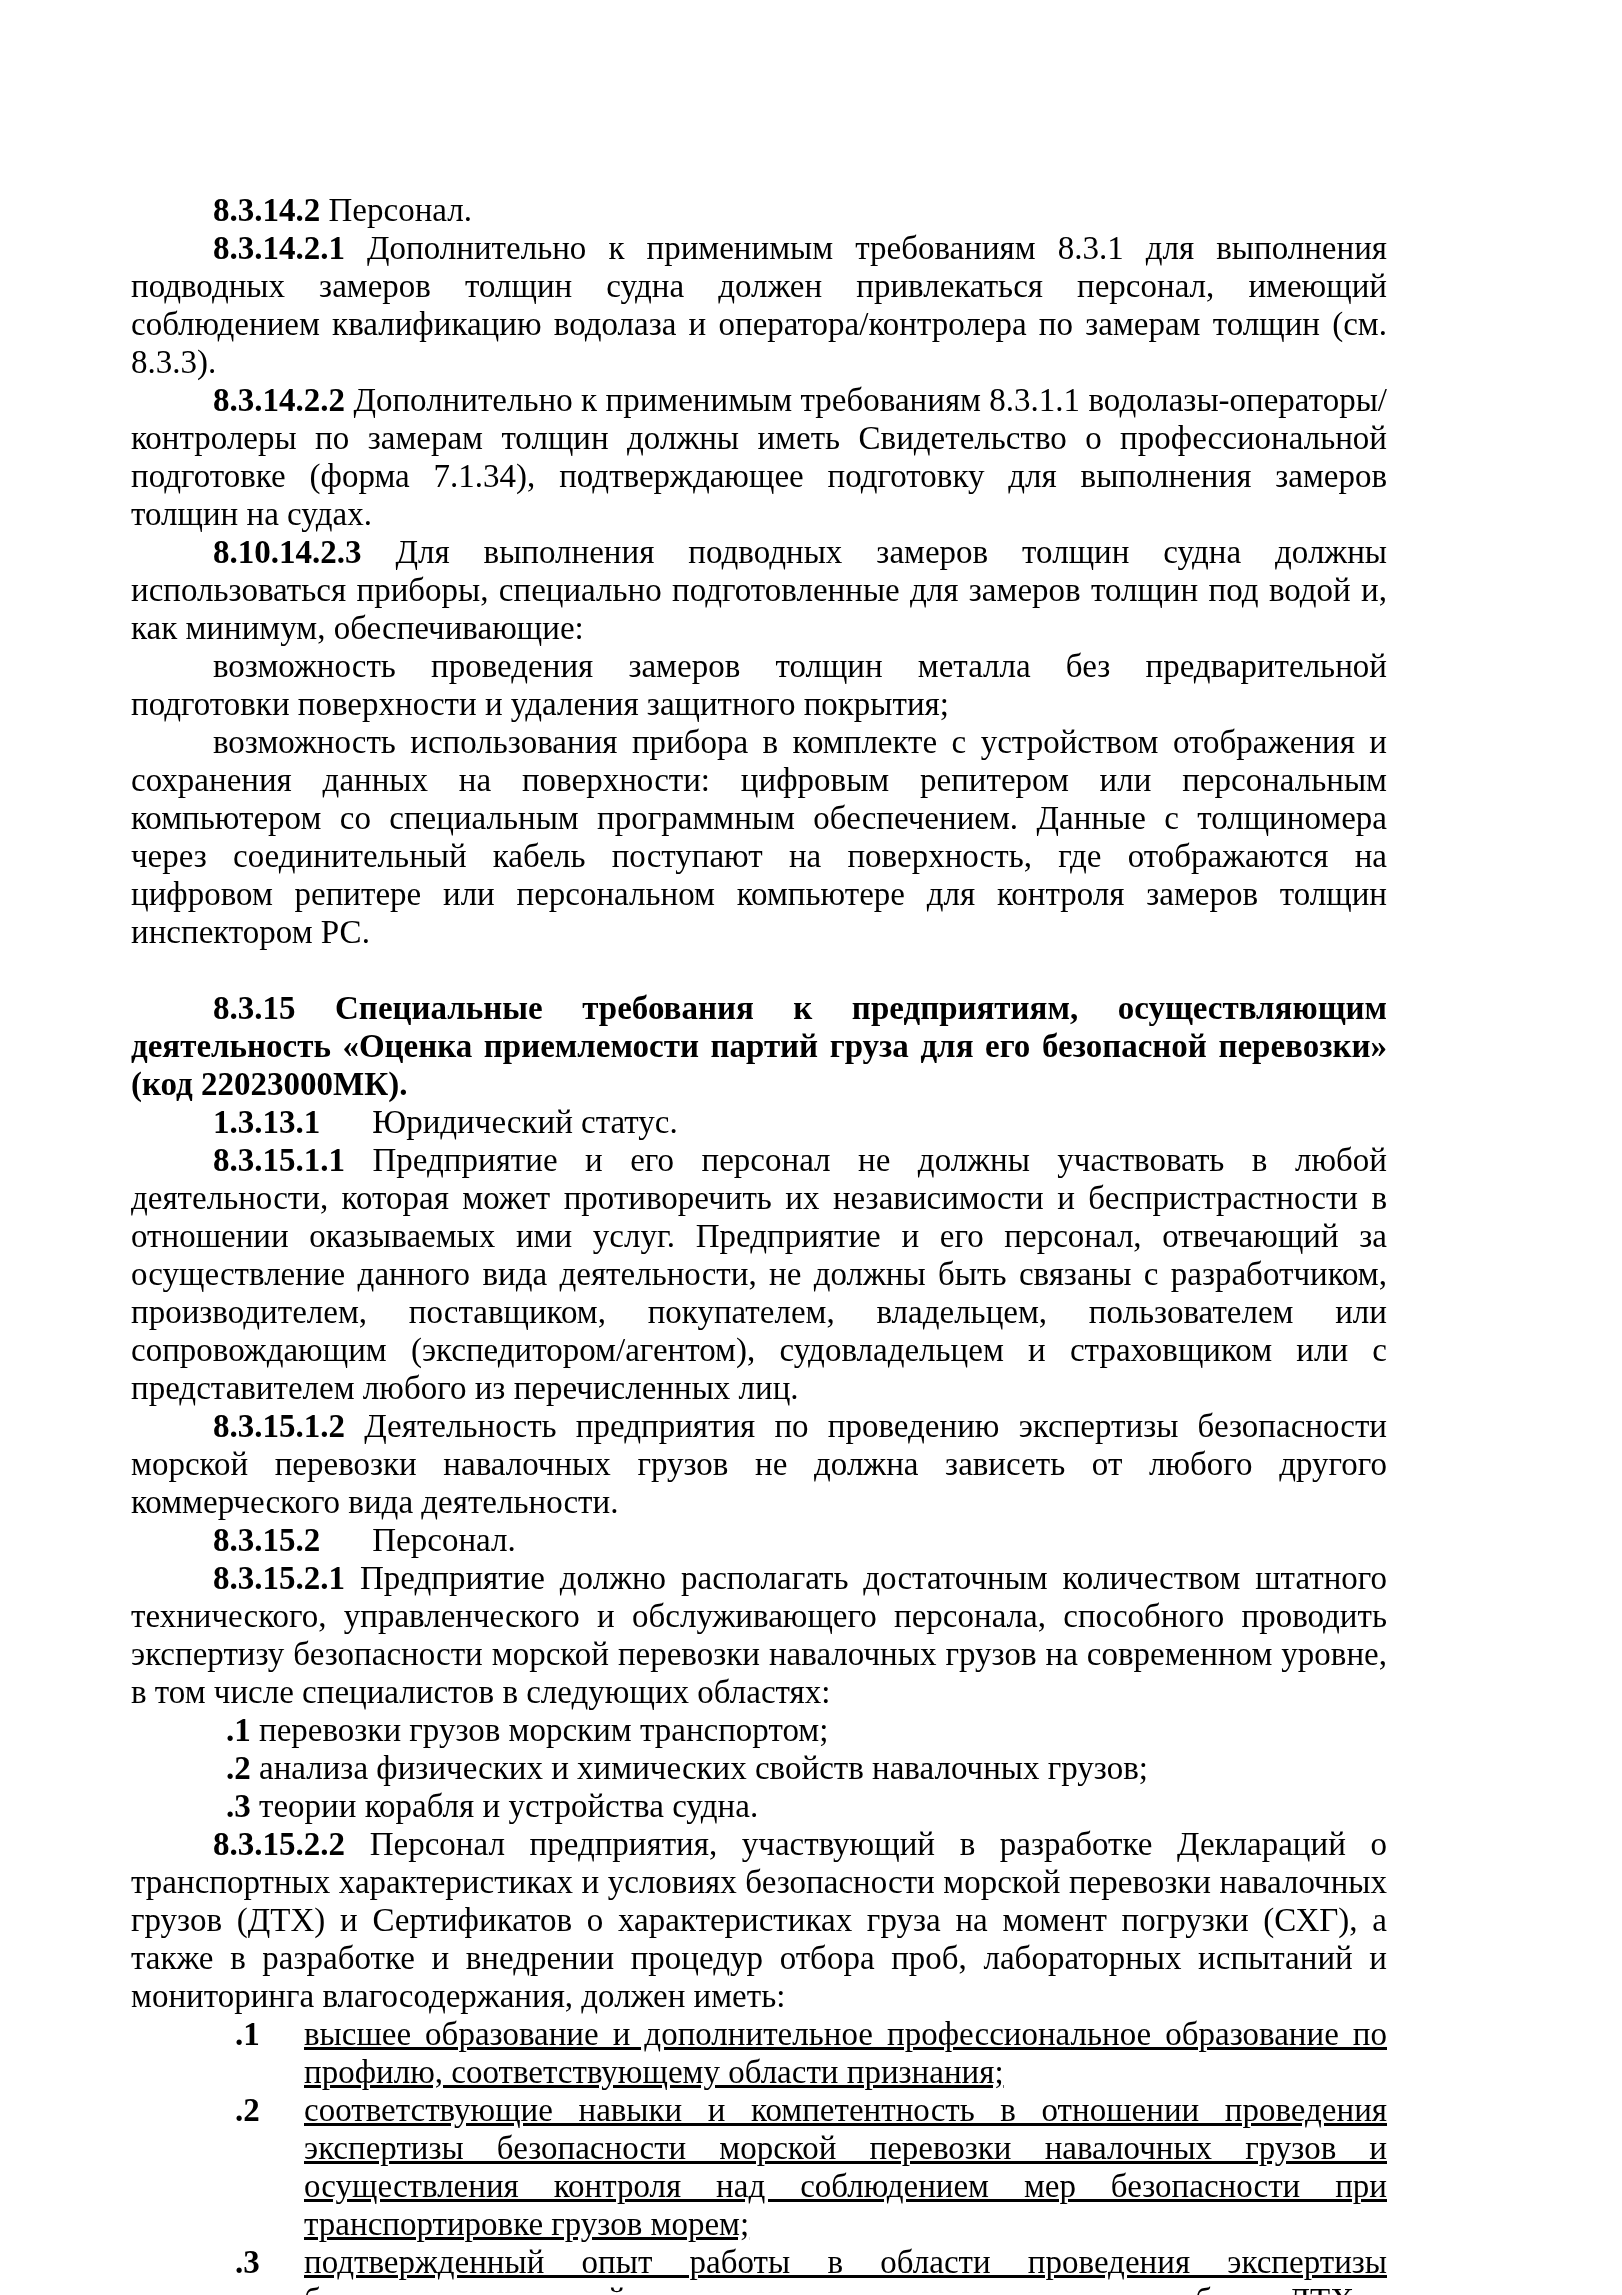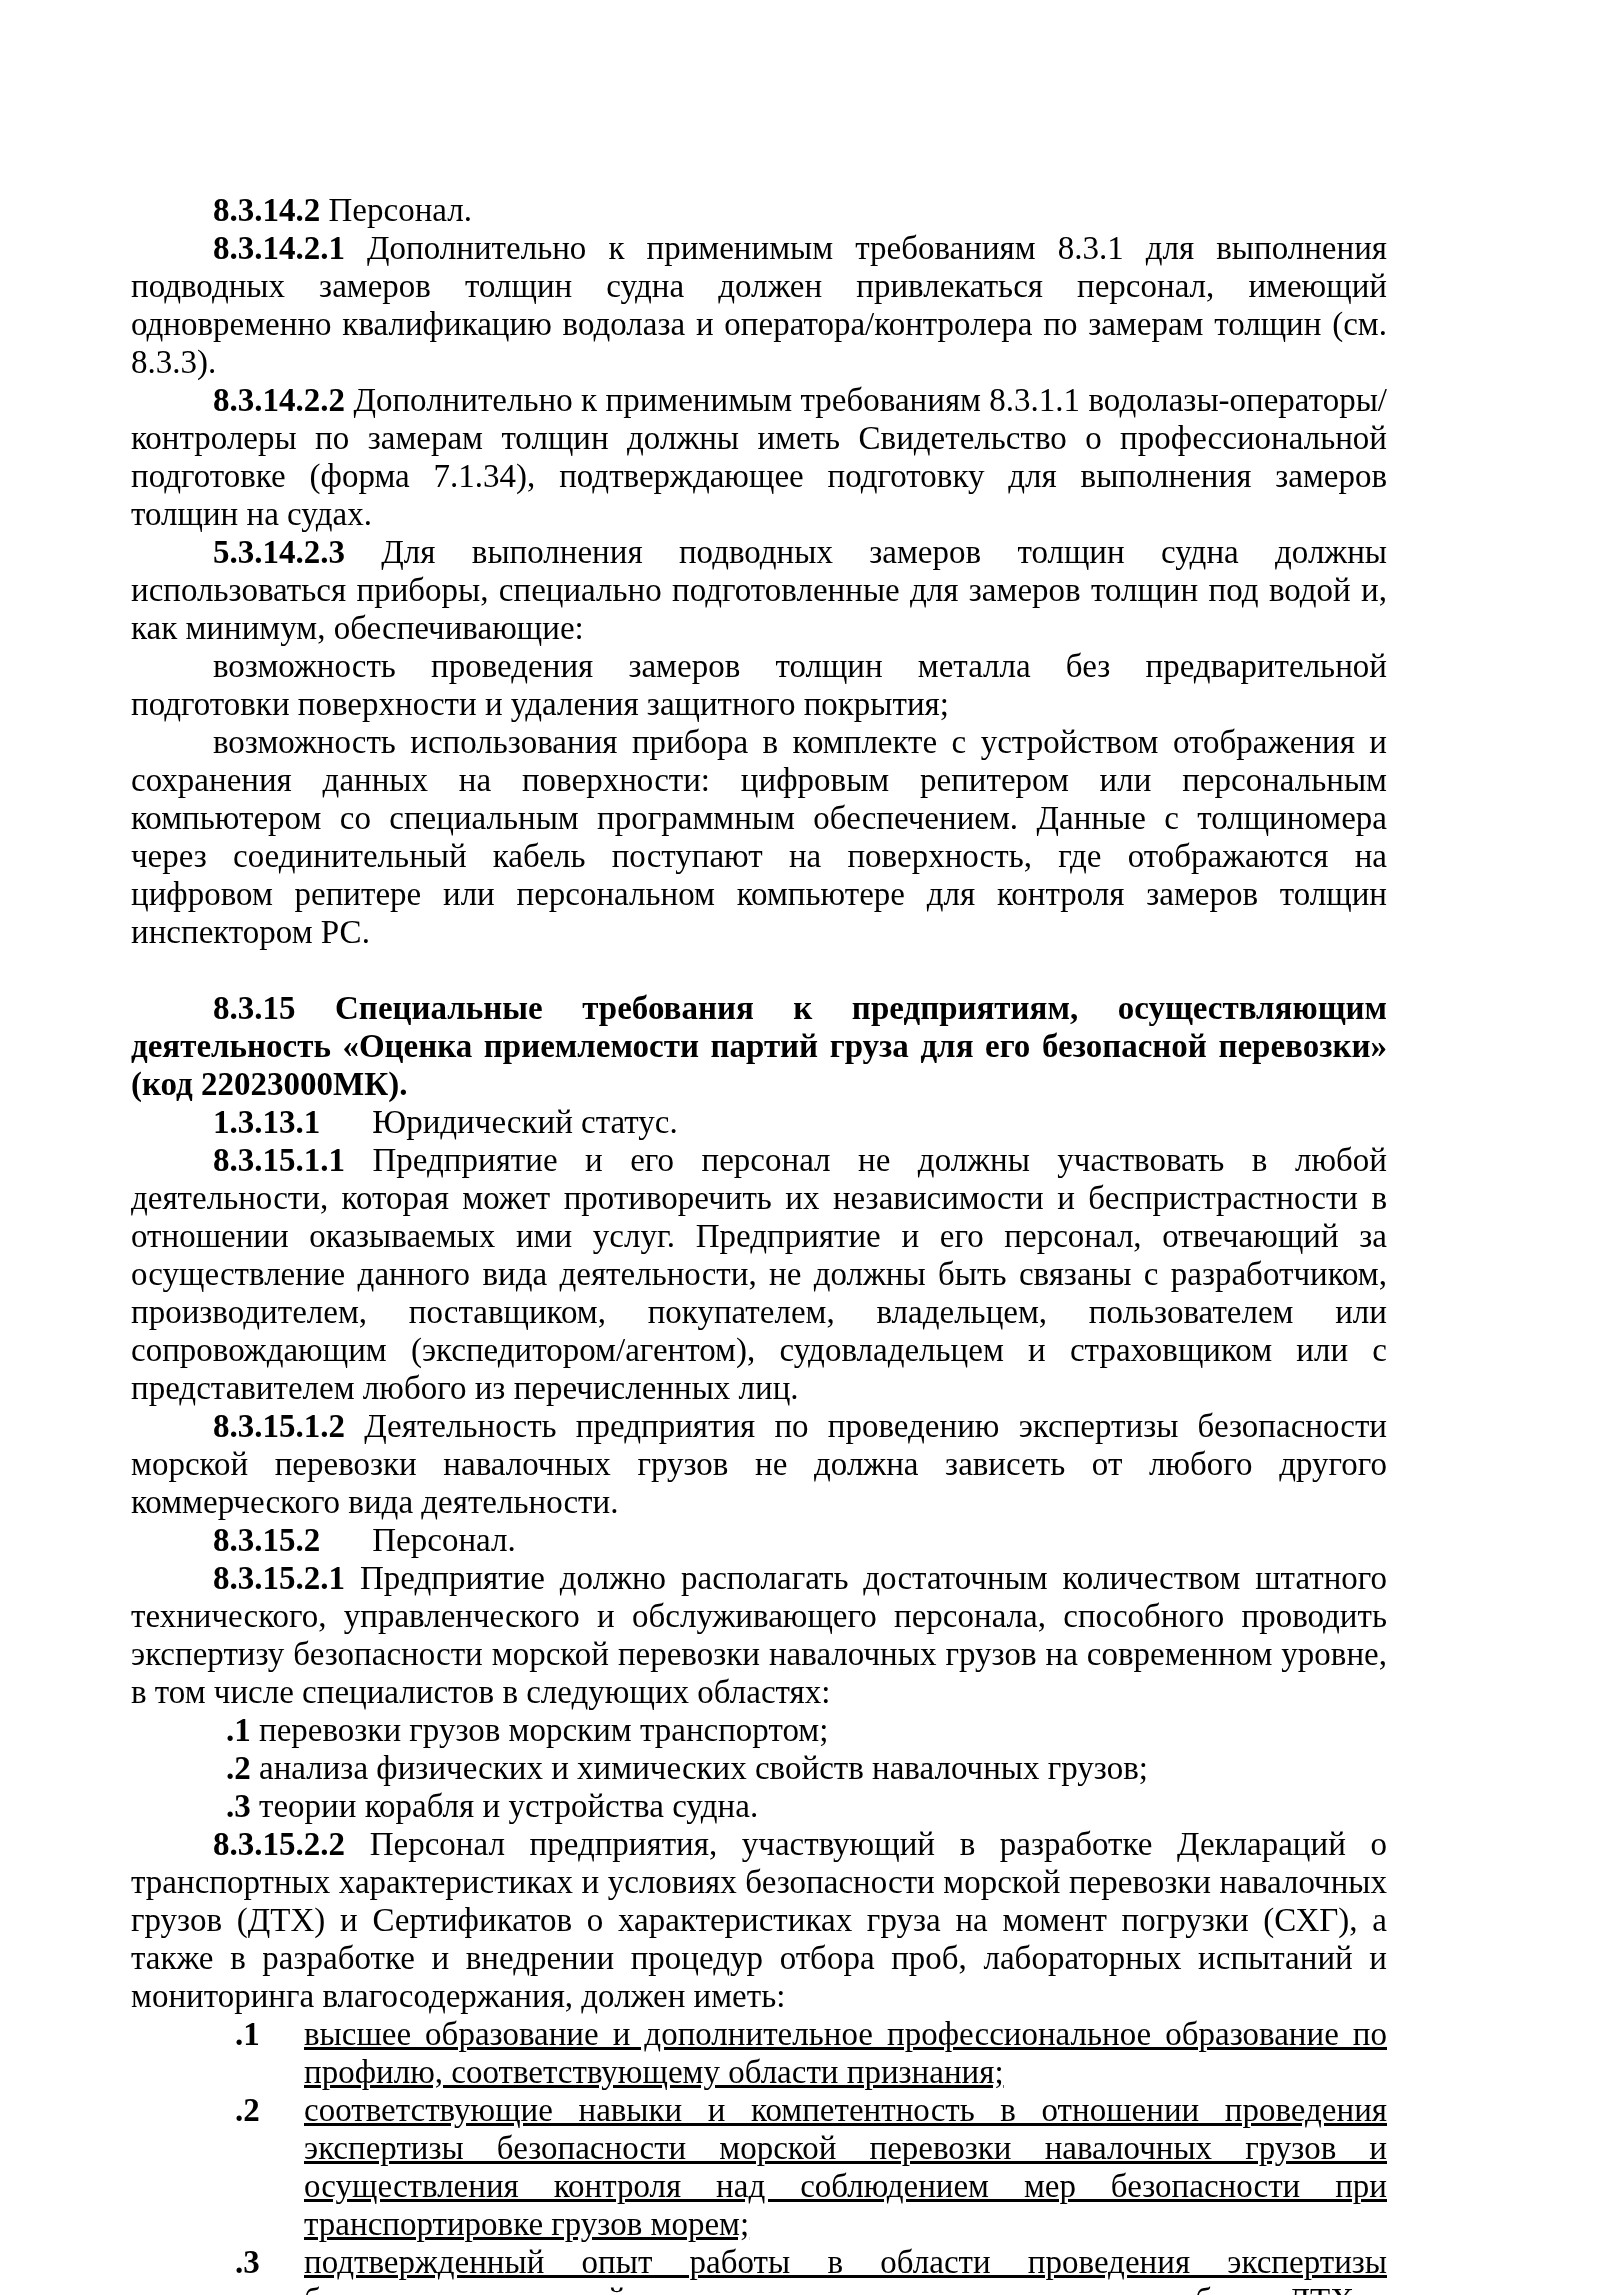--- a/index.html
+++ b/index.html
@@ -60,25 +60,25 @@
     font-weight: bold;
   }
 </style>
 </head>
 <body>
 
 <div class="page">
 
   <p class="ind"><b class="num">8.3.14.2</b> <span>Персонал.</span></p>
 
-  <p class="ind"><b class="num">8.3.14.2.1</b> <span>Дополнительно к применимым требованиям 8.3.1 для выполнения подводных замеров толщин судна должен привлекаться персонал, имеющий одновременно квалификацию водолаза и оператора/контролера по замерам толщин (см. 8.3.3).</span></p>
+  <p class="ind"><b class="num">8.3.14.2.1</b> <span>Дополнительно к применимым требованиям 8.3.1 для выполнения подводных замеров толщин судна должен привлекаться персонал, имеющий соблюдением квалификацию водолаза и оператора/контролера по замерам толщин (см. 8.3.3).</span></p>
 
   <p class="ind"><b class="num">8.3.14.2.2</b> <span>Дополнительно к применимым требованиям 8.3.1.1 водолазы-операторы/контролеры по замерам толщин должны иметь Свидетельство о профессиональной подготовке (форма 7.1.34), подтверждающее подготовку для выполнения замеров толщин на судах.</span></p>
 
-  <p class="ind"><b class="num">5.3.14.2.3</b> <span>Для выполнения подводных замеров толщин судна должны использоваться приборы, специально подготовленные для замеров толщин под водой и, как минимум, обеспечивающие:</span></p>
+  <p class="ind"><b class="num">8.10.14.2.3</b> <span>Для выполнения подводных замеров толщин судна должны использоваться приборы, специально подготовленные для замеров толщин под водой и, как минимум, обеспечивающие:</span></p>
 
   <p class="ind"><span>возможность проведения замеров толщин металла без предварительной подготовки поверхности и удаления защитного покрытия;</span></p>
 
   <p class="ind"><span>возможность использования прибора в комплекте с устройством отображения и сохранения данных на поверхности: цифровым репитером или персональным компьютером со специальным программным обеспечением. Данные с толщиномера через соединительный кабель поступают на поверхность, где отображаются на цифровом репитере или персональном компьютере для контроля замеров толщин инспектором РС.</span></p>
 
   <p class="hd"><span>8.3.15</span> <span>Специальные требования к предприятиям, осуществляющим деятельность «Оценка приемлемости партий груза для его безопасной перевозки» (код 22023000МК).</span></p>
 
   <p class="ind"><b class="num">1.3.13.1</b><span class="tab"></span><span>Юридический статус.</span></p>
 
   <p class="ind"><b class="num">8.3.15.1.1</b> <span>Предприятие и его персонал не должны участвовать в любой деятельности, которая может противоречить их независимости и беспристрастности в отношении оказываемых ими услуг. Предприятие и его персонал, отвечающий за осуществление данного вида деятельности, не должны быть связаны с разработчиком, производителем, поставщиком, покупателем, владельцем, пользователем или сопровождающим (экспедитором/агентом), судовладельцем и страховщиком или с представителем любого из перечисленных лиц.</span></p>

